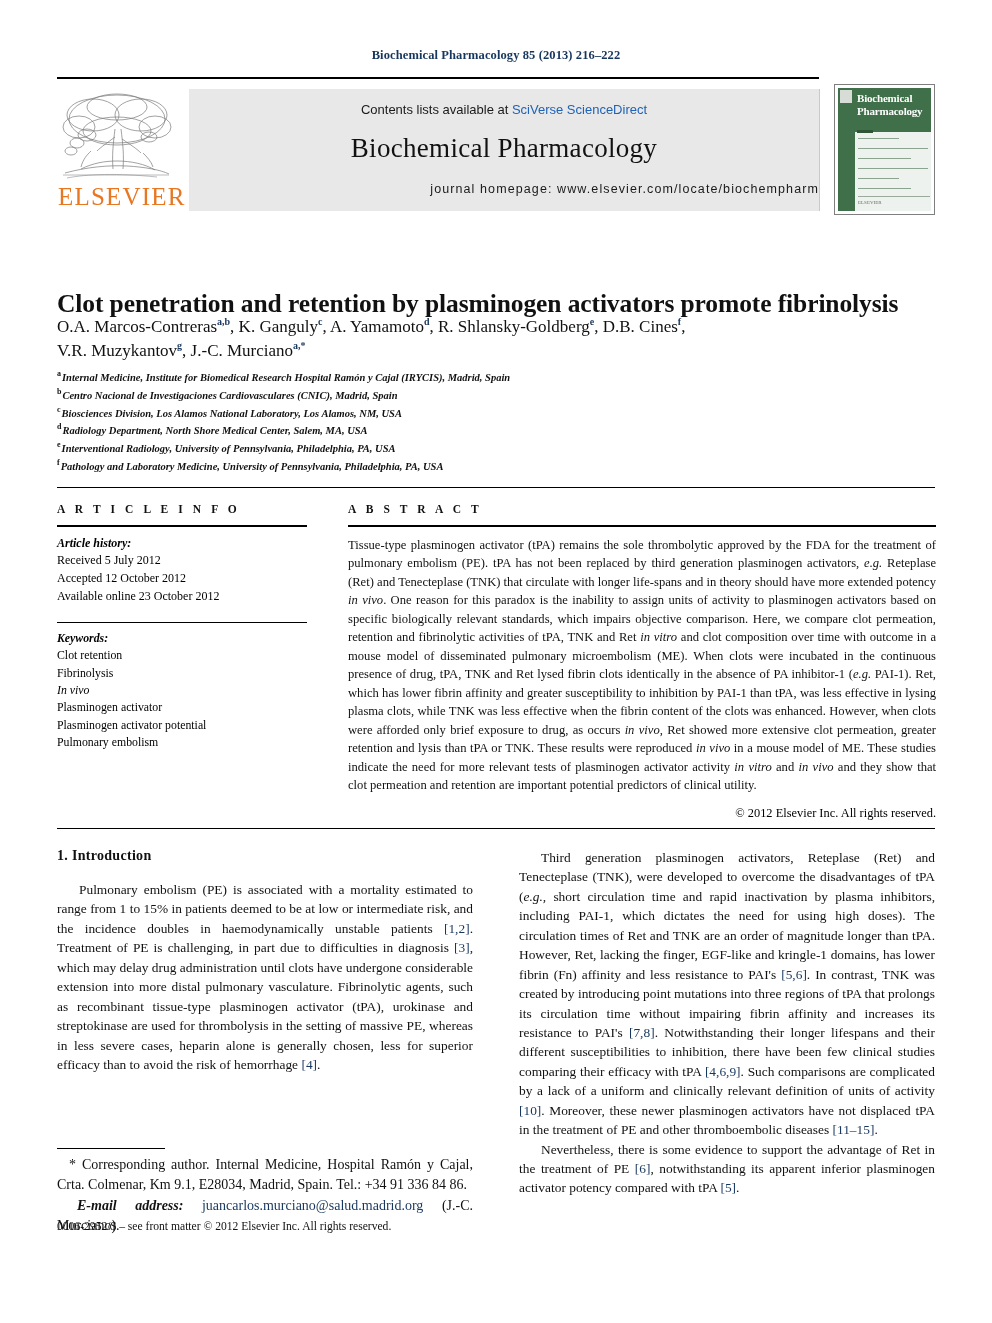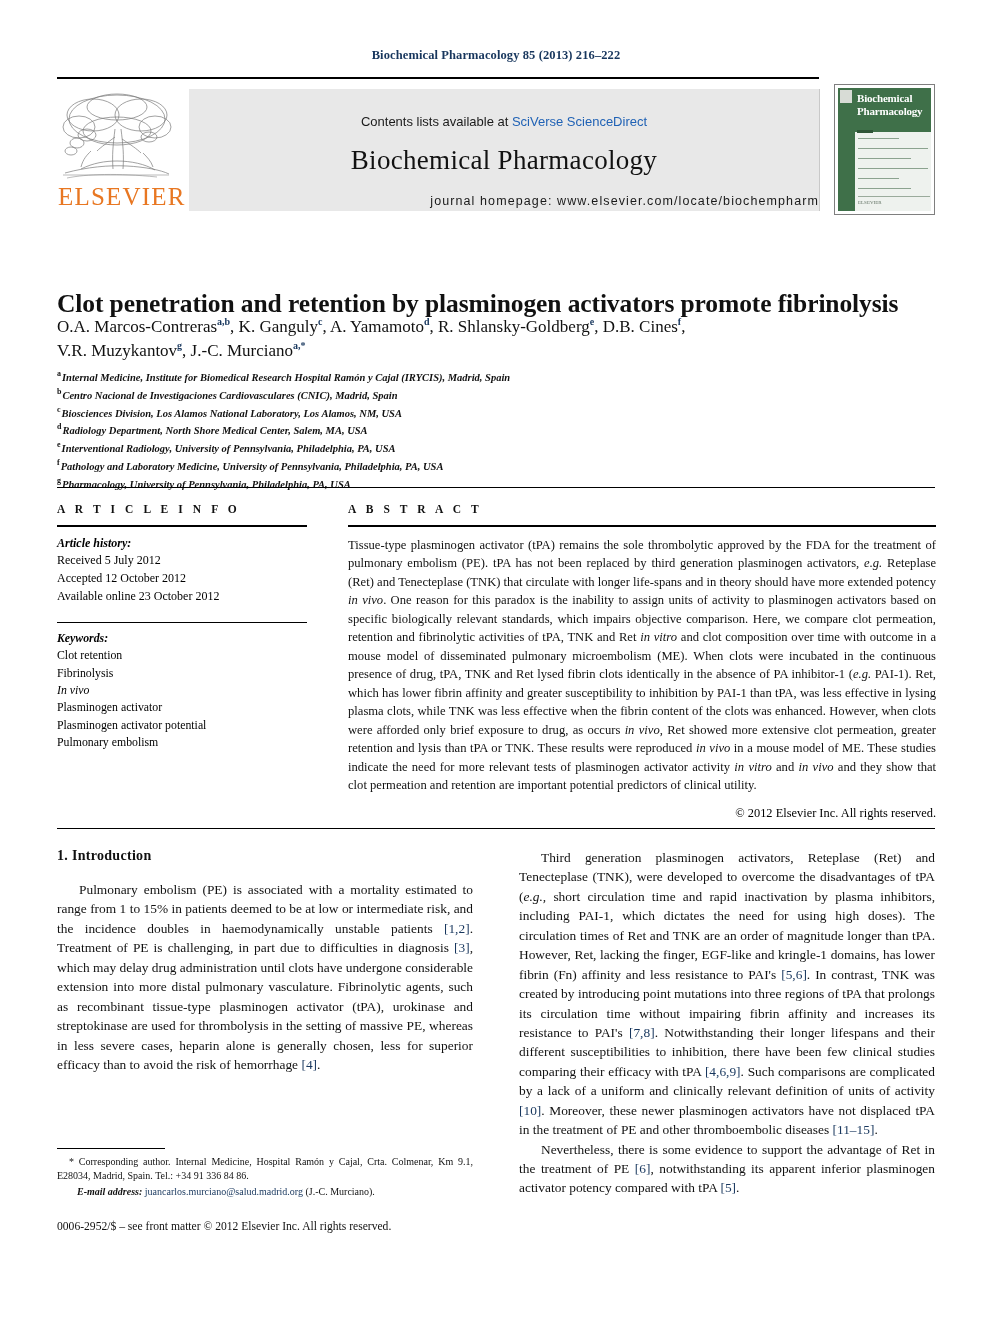--- a/index.html
+++ b/index.html
@@ -76,21 +76,21 @@
     width: 630px;
     height: 122px;
     background: #e8e8e8;
     border-right: 1px solid #c9c9c9;
   }
   .contents-line {
     text-align: center;
     font-family: "Liberation Sans", sans-serif;
     font-size: 13px;
     color: #1a1a1a;
-    padding-top: 25px;
+    padding-top: 13px;
   }
   .contents-line a { color: #2062b5; text-decoration: none; }
   .journal-title {
     text-align: center;
     font-family: "Liberation Serif", serif;
     font-size: 27px;
     color: #111;
     margin-top: 16px;
     letter-spacing: 0.3px;
   }
@@ -312,21 +312,21 @@
     position: absolute;
     top: 1148px;
     left: 57px;
     width: 416px;
   }
   .footnote .fn-rule {
     width: 108px; height: 1px; background: #000; margin-bottom: 6px;
   }
   .footnote p {
     margin: 0;
-    font-size: 10px;
+    font-size: 14px;
     line-height: 1.44;
     text-align: justify;
     color: #111;
   }
   .footnote p.corr { text-indent: 12px; }
   .footnote p.email { text-indent: 20px; margin-top: 1px; }
   .footnote .ital { font-style: italic; font-weight: bold; }
   .footnote a { color: #17365d; text-decoration: none; }
 
   .pagefoot {
@@ -431,21 +431,20 @@
     </div>
   </div>
 
   <div class="affiliations">
     <div><sup>a</sup><span>Internal Medicine, Institute for Biomedical Research Hospital Ramón y Cajal (IRYCIS), Madrid, Spain</span></div>
     <div><sup>b</sup><span>Centro Nacional de Investigaciones Cardiovasculares (CNIC), Madrid, Spain</span></div>
     <div><sup>c</sup><span>Biosciences Division, Los Alamos National Laboratory, Los Alamos, NM, USA</span></div>
     <div><sup>d</sup><span>Radiology Department, North Shore Medical Center, Salem, MA, USA</span></div>
     <div><sup>e</sup><span>Interventional Radiology, University of Pennsylvania, Philadelphia, PA, USA</span></div>
     <div><sup>f</sup><span>Pathology and Laboratory Medicine, University of Pennsylvania, Philadelphia, PA, USA</span></div>
-    <div><sup>g</sup><span>Pharmacology, University of Pennsylvania, Philadelphia, PA, USA</span></div>
   </div>
 
   <div class="sep-top"></div>
 
   <div class="info-col">
     <div class="sec-head">A R T I C L E  I N F O</div>
     <div class="hr-thick"></div>
     <div class="hist-block">
       <div class="lbl">Article history:</div>
       <div>Received 5 July 2012</div>

